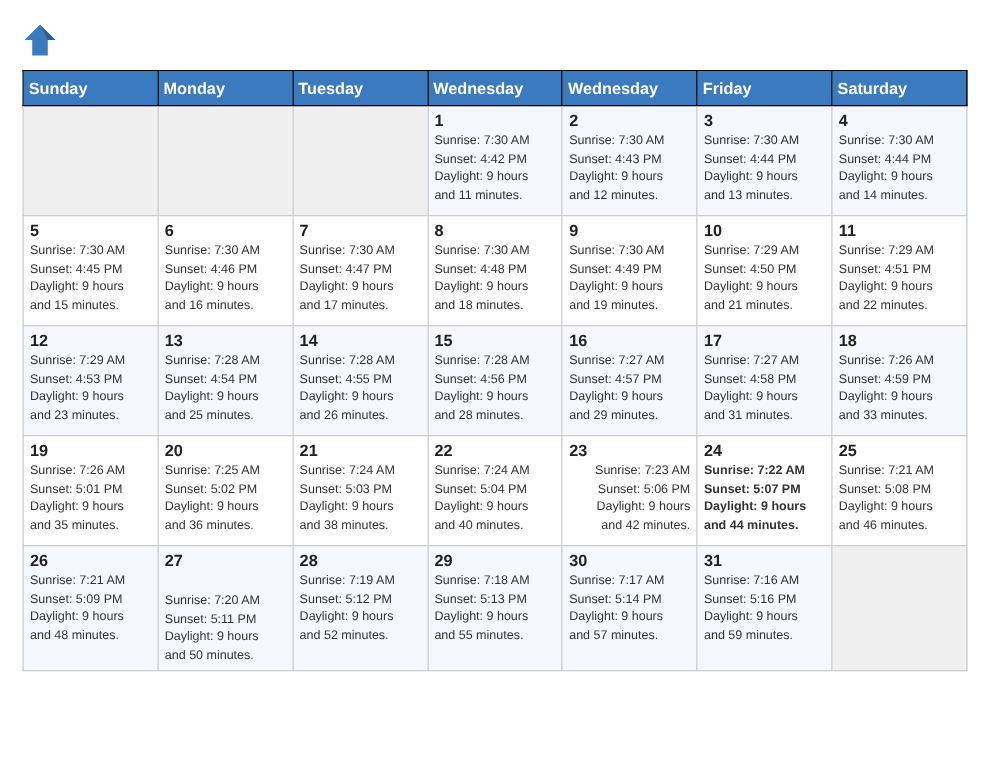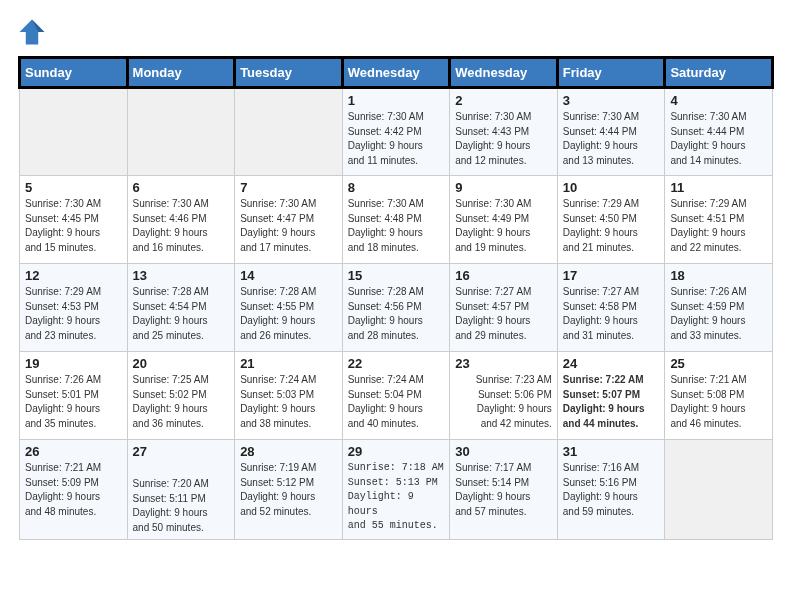--- a/index.html
+++ b/index.html
@@ -46,21 +46,21 @@
       border-collapse: collapse;
       table-layout: fixed;
     }
     thead tr th {
       background: #3a7abf;
       color: #fff;
       font-size: 13px;
       font-weight: bold;
       padding: 6px 4px;
       text-align: left;
-      border: 3px solid #000000;
+      border: 1px solid #000000;
     }
     tbody tr td {
       border: 1px solid #ccc;
       vertical-align: top;
       padding: 4px 5px;
       height: 88px;
       font-size: 10.5px;
       color: #222;
       background: #fff;
     }
@@ -323,21 +323,21 @@
           </td>
           <td>
             <span class="day-num">28</span>
             <div class="day-info" style="white-space: pre-line;">Sunrise: 7:19 AM
 Sunset: 5:12 PM
 Daylight: 9 hours
 and 52 minutes.</div>
           </td>
           <td>
             <span class="day-num">29</span>
-            <div class="day-info" style="white-space: pre-line; font-family: Liberation Mono, monospace;">Sunrise: 7:18 AM
+            <div class="day-info" style="white-space: pre-line;">Sunrise: 7:18 AM
 Sunset: 5:13 PM
 Daylight: 9 hours
 and 55 minutes.</div>
           </td>
           <td>
             <span class="day-num">30</span>
             <div class="day-info" style="white-space: pre-line;">Sunrise: 7:17 AM
 Sunset: 5:14 PM
 Daylight: 9 hours
 and 57 minutes.</div>

